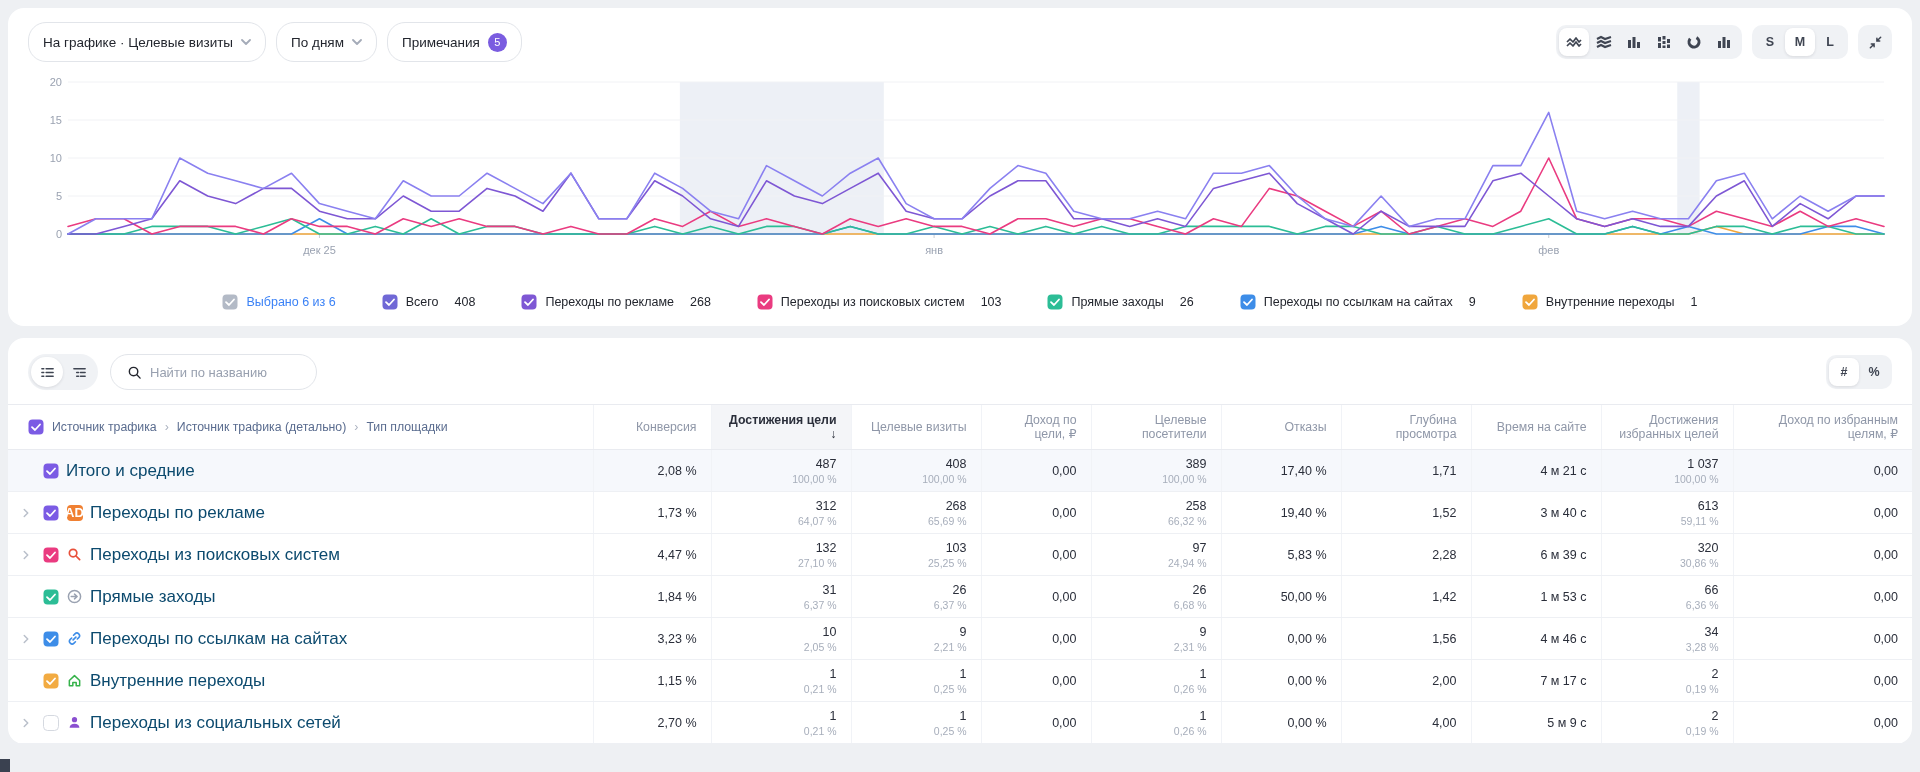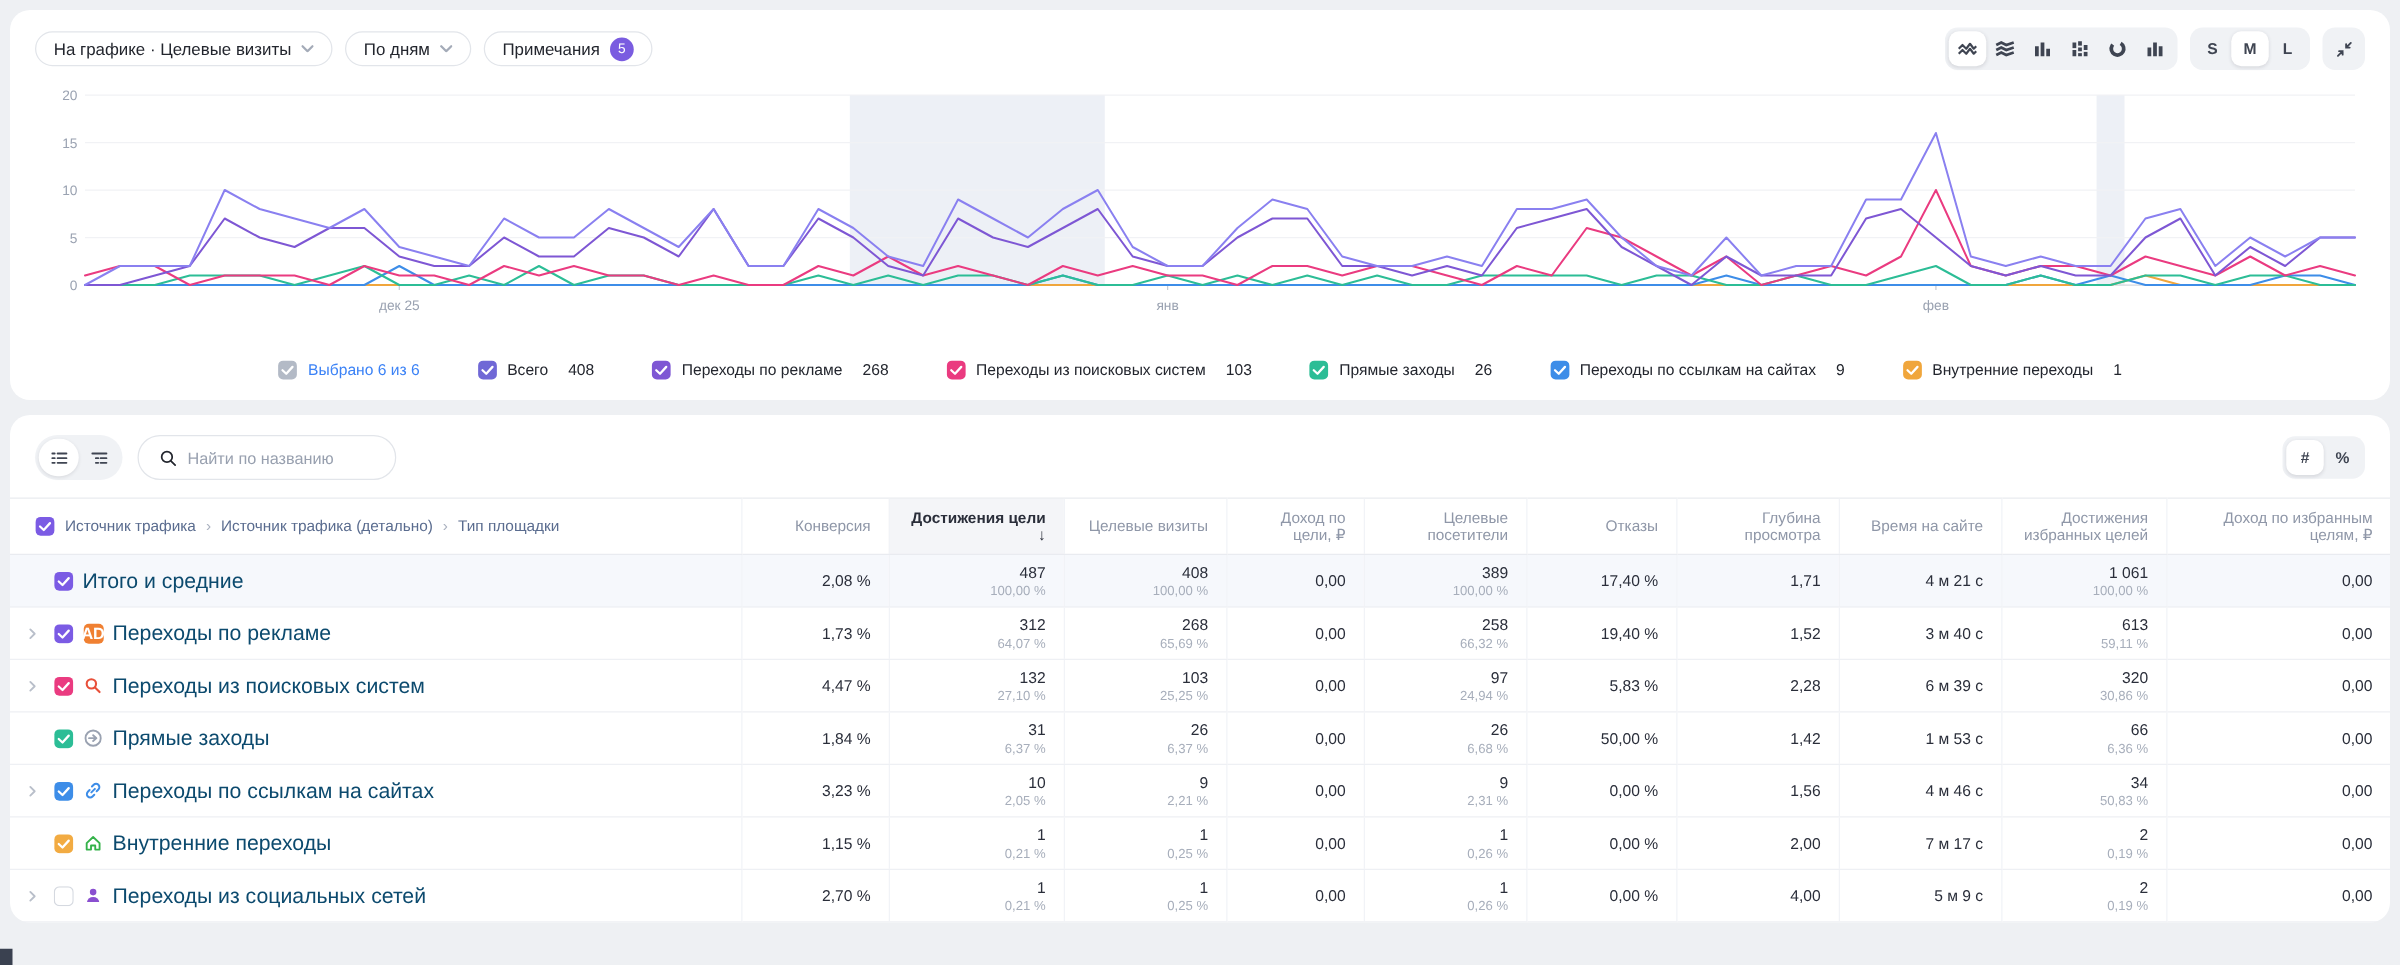--- a/index.html
+++ b/index.html
@@ -11,21 +11,21 @@
   }
   .page { padding:8px; display:flex; flex-direction:column; gap:12px; }
   .card { background:#fff; border-radius:16px; }
 
   
   .chart-card { padding:14px 20px 16px; }
   .chart-toolbar { display:flex; align-items:center; justify-content:space-between; }
   .chips { display:flex; gap:10px; }
   .chip {
     display:flex; align-items:center; gap:8px;
-    height:28px; padding:0 14px;
+    height:40px; padding:0 14px;
     border:1px solid #e2e5ea; border-radius:18px;
     background:#fff; font-size:13.5px; color:#23262e; cursor:pointer; white-space:nowrap;
   }
   .chev { width:10px; height:6px; }
   .chev polyline { fill:none; stroke:#a4abb8; stroke-width:1.8; stroke-linecap:round; stroke-linejoin:round; }
   .badge {
     min-width:19px; height:19px; border-radius:10px; background:#7a5ce0;
     color:#fff; font-size:11px; display:flex; align-items:center; justify-content:center; padding:0 5px;
   }
   .right-tools { display:flex; align-items:center; gap:10px; }
@@ -375,21 +375,21 @@
             </td>
             <td class="metric">0,00</td>
             <td class="metric">
               <div>389</div>
               <div class="sub">100,00 %</div>
             </td>
             <td class="metric">17,40 %</td>
             <td class="metric">1,71</td>
             <td class="metric">4 м 21 с</td>
             <td class="metric">
-              <div>1 061</div>
+              <div>1 037</div>
               <div class="sub">100,00 %</div>
             </td>
             <td class="metric">0,00</td>
           </tr>
           <tr>
             <td class="name-col">
               <div class="name-cell">
         <span class="chev-slot">
                   <svg viewBox="0 0 16 16" width="14" height="14">
                     <polyline points="6,4 10,8 6,12" fill="none" stroke="#b9bfca" stroke-width="1.7" stroke-linecap="round" stroke-linejoin="round"></polyline>
@@ -548,21 +548,21 @@
             <td class="metric">0,00</td>
             <td class="metric">
               <div>9</div>
               <div class="sub">2,31 %</div>
             </td>
             <td class="metric">0,00 %</td>
             <td class="metric">1,56</td>
             <td class="metric">4 м 46 с</td>
             <td class="metric">
               <div>34</div>
-              <div class="sub">50,83 %</div>
+              <div class="sub">3,28 %</div>
             </td>
             <td class="metric">0,00</td>
           </tr>
           <tr>
             <td class="name-col">
               <div class="name-cell">
         <span class="chev-slot"></span>
         <svg class="cbx" viewBox="0 0 16 16">
                   <rect x="0.5" y="0.5" width="15" height="15" rx="4" fill="#f2ab42"></rect>
                   <polyline points="4,8.2 7,11 12,5.5" fill="none" stroke="#fff" stroke-width="1.8" stroke-linecap="round" stroke-linejoin="round"></polyline>

